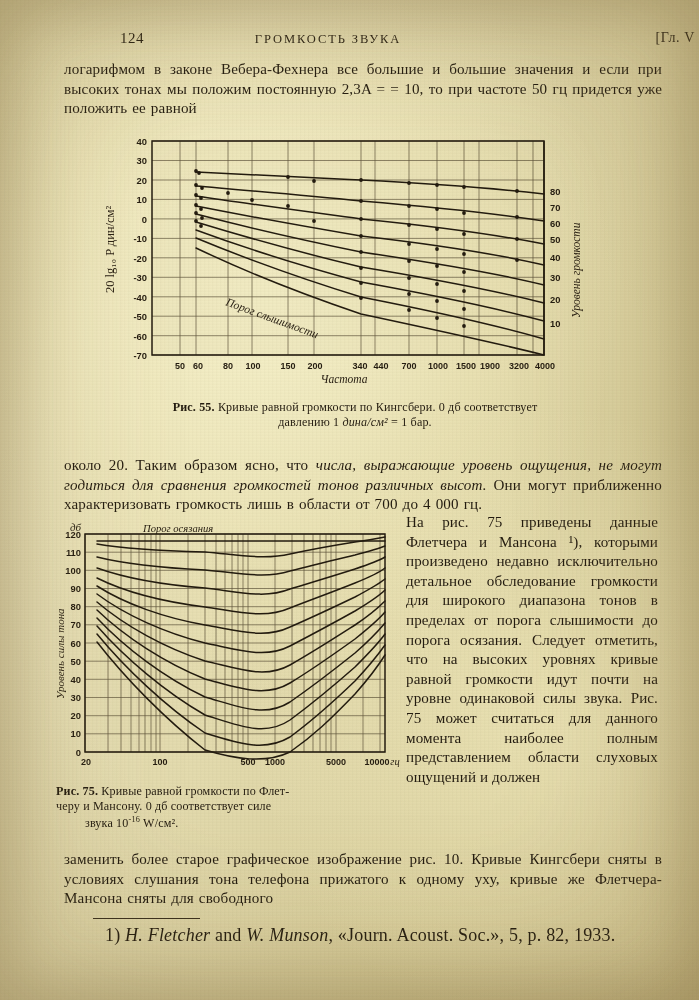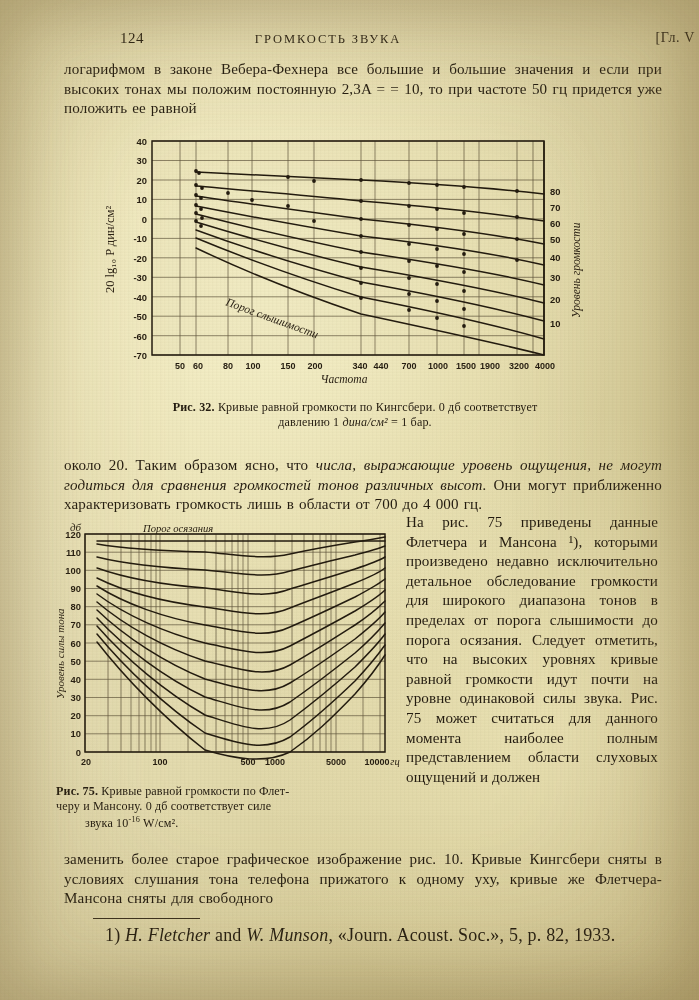--- a/index.html
+++ b/index.html
@@ -244,21 +244,21 @@
         <text x="458" y="128">40</text>
           <text x="458" y="148">30</text>
         <text x="458" y="170">20</text>
           <text x="458" y="194">10</text>
       </g>
       <text class="axlab ital" x="488" y="185" font-size="11.5" transform="rotate(-90,488,185)">Уровень громкости</text>
     </svg>
   </div>
 
   <div class="cap cap74">
-    <b>Рис. 32.</b>
+    <b>Рис. 55.</b>
     <span>Кривые равной громкости по Кингсбери. 0 дб соответствует</span><br>
     <span>давлению 1 </span><i>дина/см²</i><span> = 1 бар.</span>
   </div>
 
   <div class="para mid"><span>около 20. Таким образом ясно, что </span><i>числа, выражающие уровень ощущения, не могут годиться для сравнения громкостей тонов различных высот.</i><span> Они могут приближенно характеризовать громкость лишь в области от 700 до 4 000 гц.</span></div>
 
   <div class="fig" id="fig75">
     <svg width="345" height="258" viewBox="0 0 345 258">
 
       <rect x="30" y="10" width="300" height="218" fill="#e4dcb0" fill-opacity=".25"></rect>

